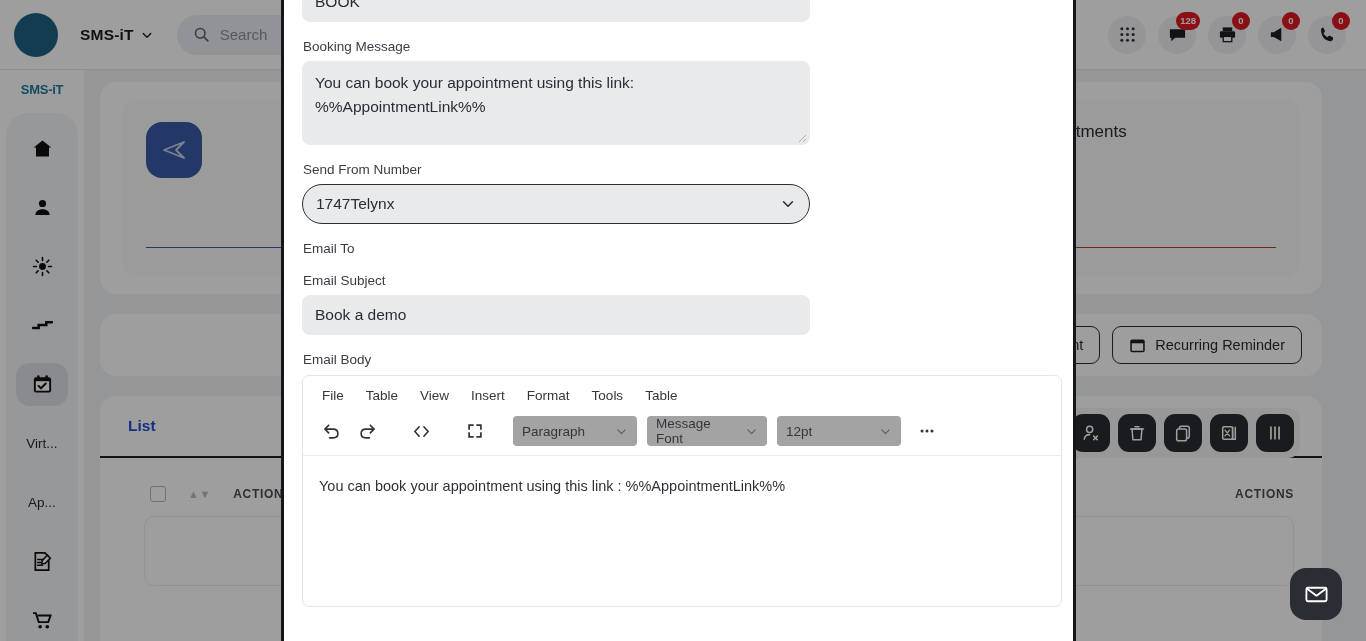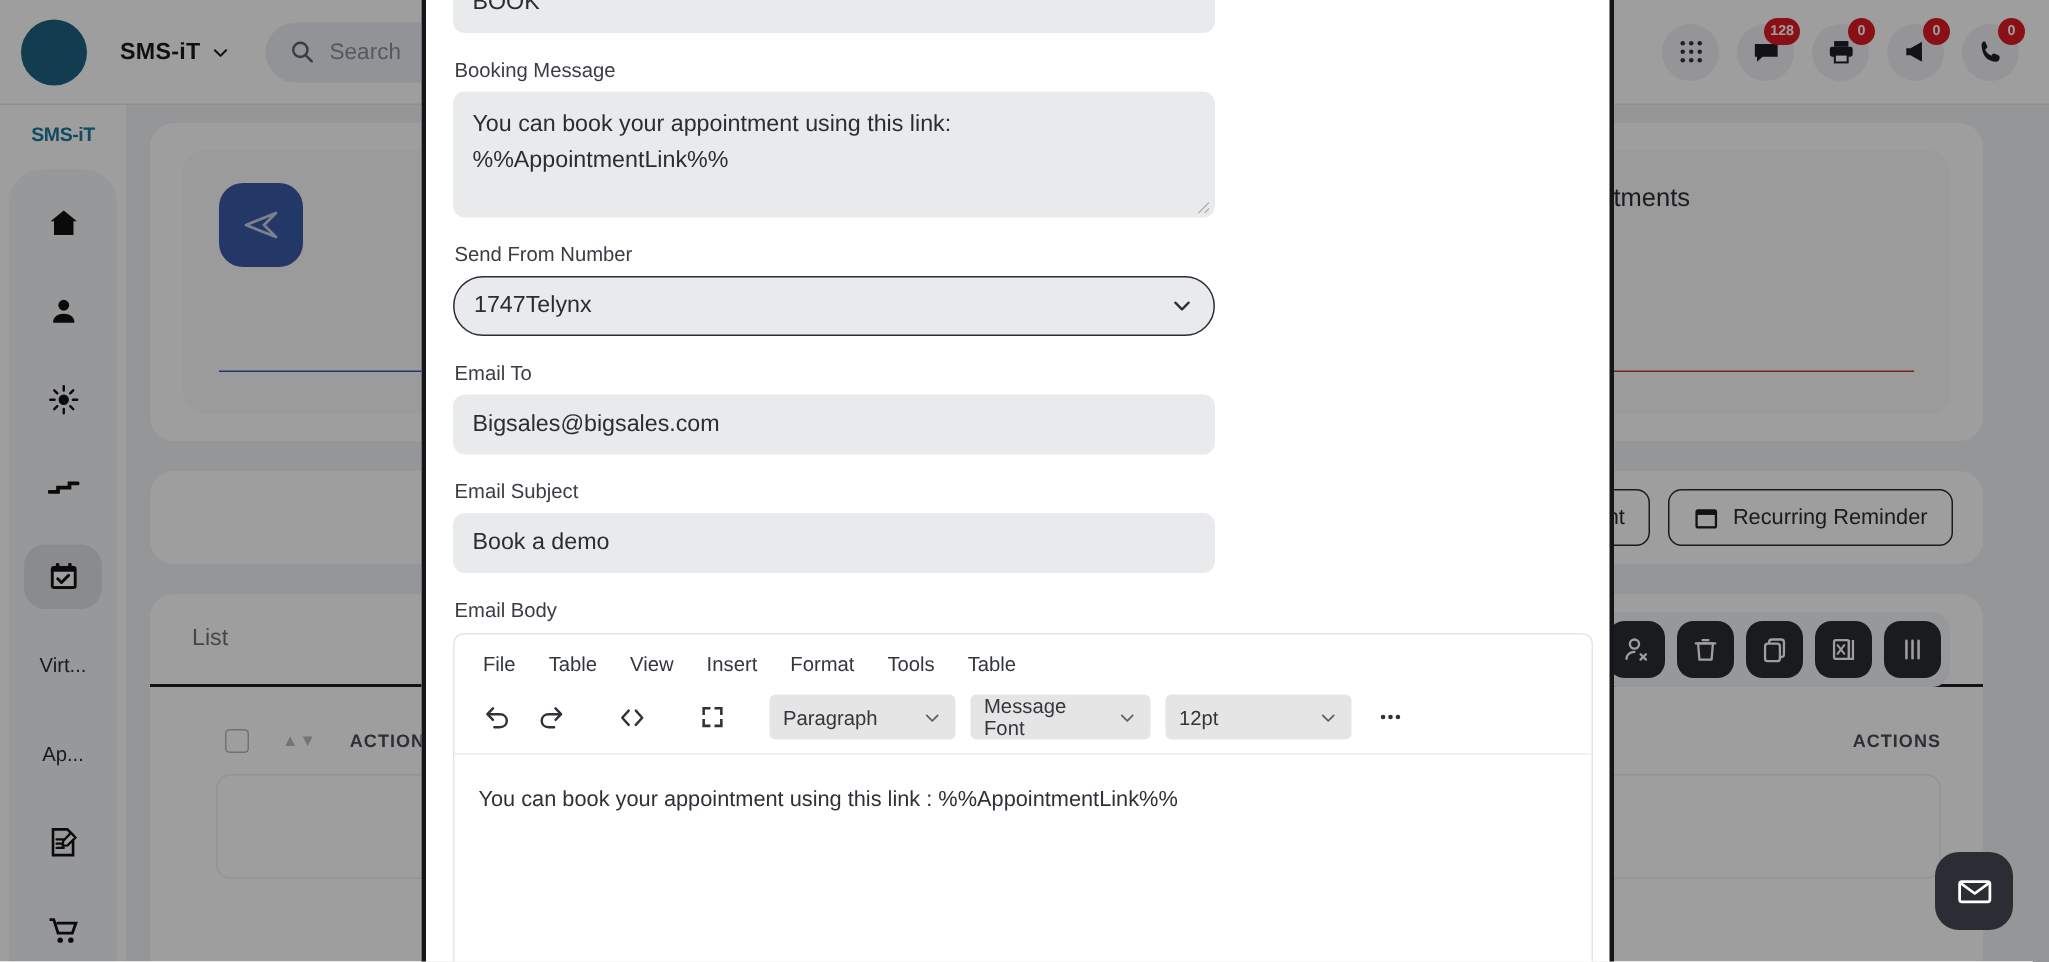--- a/index.html
+++ b/index.html
@@ -130,21 +130,21 @@
   }
 
   .listcard {
     margin-top: 20px; background: #ffffff; border-radius: 16px;
     height: 300px; position: relative; overflow: hidden;
   }
   .list-tabs {
     height: 62px; display: flex; align-items: center;
     padding: 0 28px; border-bottom: 2.5px solid #1d2026;
   }
-  .tab-list { font-size: 15.5px; font-weight: normal; color: #737373; }
+  .tab-list { font-size: 15.5px; font-weight: bold; color: #1d4ed8; }
   .toolpills {
     position: absolute; right: 22px; top: 12px;
     display: flex; gap: 8px; background: #f4f5f8; padding: 6px; border-radius: 12px;
   }
   .pill {
     width: 38px; height: 38px; border-radius: 11px; background: #2a2d33;
     display: flex; align-items: center; justify-content: center;
   }
   .tbl-head {
     display: flex; align-items: center; gap: 22px;
@@ -218,21 +218,21 @@
     display: flex; align-items: center; gap: 4px;
     padding: 5px 12px 9px; border-bottom: 1px solid #e9ebef;
   }
   .tb-btn {
     width: 32px; height: 30px; border-radius: 4px;
     display: flex; align-items: center; justify-content: center;
     color: #2f3338;
   }
   .tb-gap { width: 14px; }
   .tb-select {
-    background: #e5e5e5; border-radius: 4px; height: 30px;
+    background: #a3a3a3; border-radius: 4px; height: 30px;
     display: flex; align-items: center; justify-content: space-between;
     padding: 0 9px; font-size: 13.5px; color: #33373d; gap: 10px;
     margin-right: 6px;
   }
   .sel-para { width: 124px; }
   .sel-font { width: 120px; }
   .sel-size { width: 124px; justify-content: space-between; }
   .mce-body {
     padding: 22px 16px; min-height: 150px;
     font-size: 14.5px; color: #2e3238;
@@ -534,21 +534,20 @@
           <span>
             <svg width="16" height="16" viewBox="0 0 18 18">
                 <path d="M4 6.5l5 5 5-5" fill="none" stroke="#2a2d33" stroke-width="1.7" stroke-linecap="round" stroke-linejoin="round"></path>
               </svg>
           </span>
         </div>
       </div>
 
       <div class="field">
         <div class="flabel">Email To</div>
-        <div class="finput">Bigsales@bigsales.com</div>
       </div>
 
       <div class="field">
         <div class="flabel">Email Subject</div>
         <div class="finput">Book a demo</div>
       </div>
 
       <div class="field">
         <div class="flabel">Email Body</div>
         <div class="editor">

